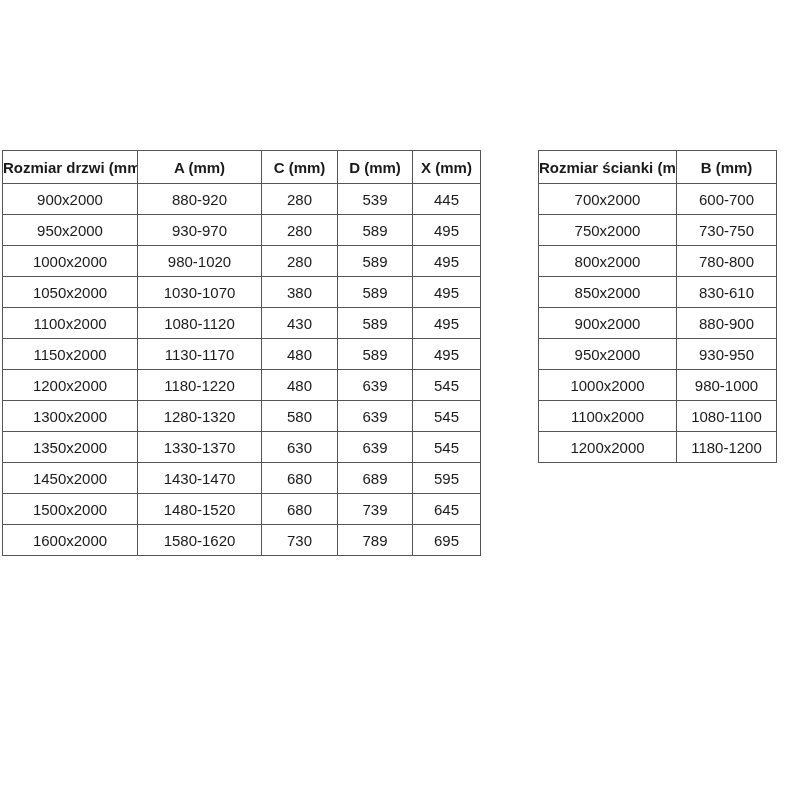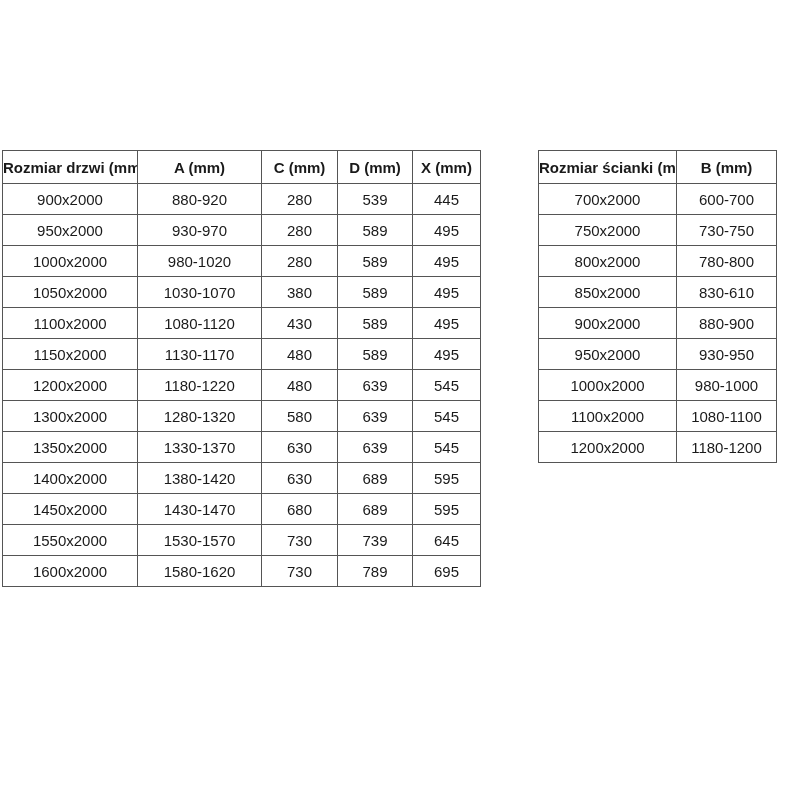--- a/index.html
+++ b/index.html
@@ -123,37 +123,30 @@
           <td>545</td>
         </tr>
         <tr>
           <td>1350x2000</td>
           <td>1330-1370</td>
           <td>630</td>
           <td>639</td>
           <td>545</td>
         </tr>
         <tr>
-          <td>1400x2000</td>
-          <td>1380-1420</td>
-          <td>630</td>
-          <td>689</td>
-          <td>595</td>
-        </tr>
-        <tr>
           <td>1450x2000</td>
           <td>1430-1470</td>
           <td>680</td>
           <td>689</td>
           <td>595</td>
         </tr>
         <tr>
-          <td>1550x2000</td>
-          <td>1530-1570</td>
-          <td>730</td>
+          <td>1500x2000</td>
+          <td>1480-1520</td>
+          <td>680</td>
           <td>739</td>
           <td>645</td>
         </tr>
         <tr>
           <td>1600x2000</td>
           <td>1580-1620</td>
           <td>730</td>
           <td>789</td>
           <td>695</td>
         </tr>

